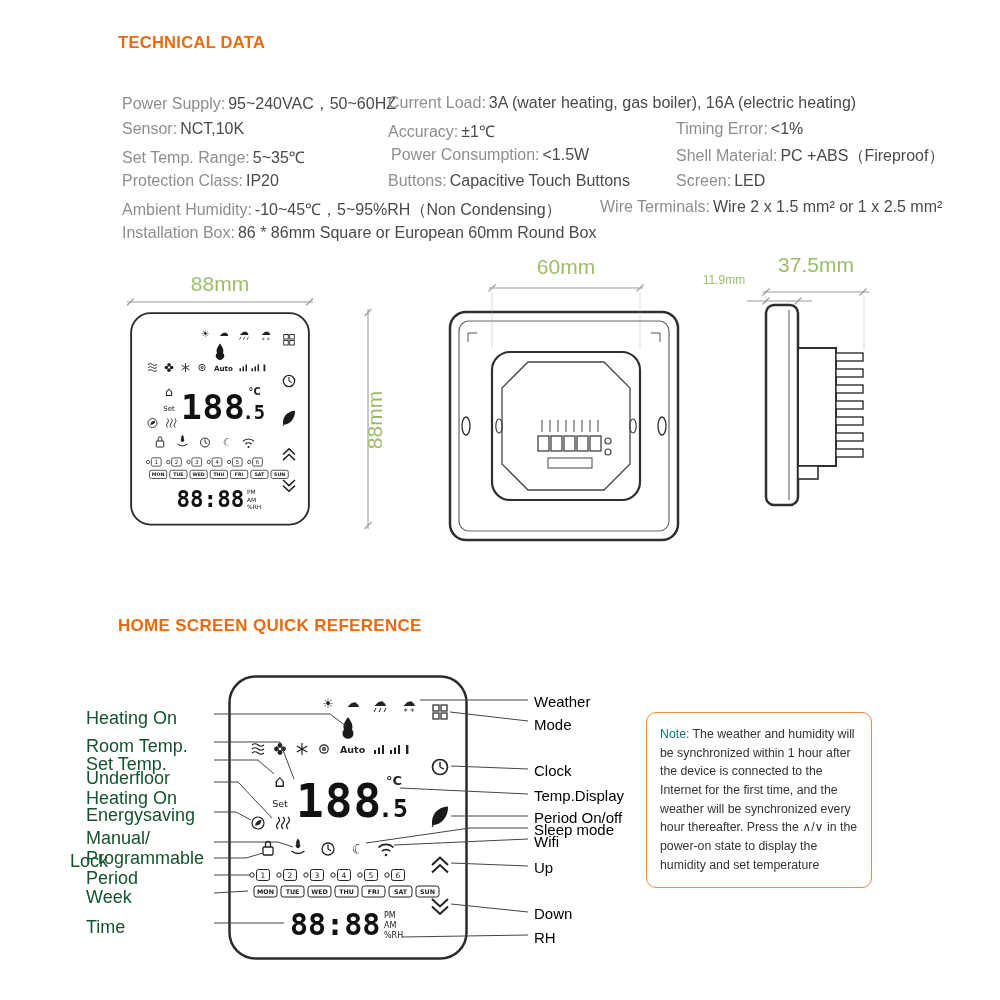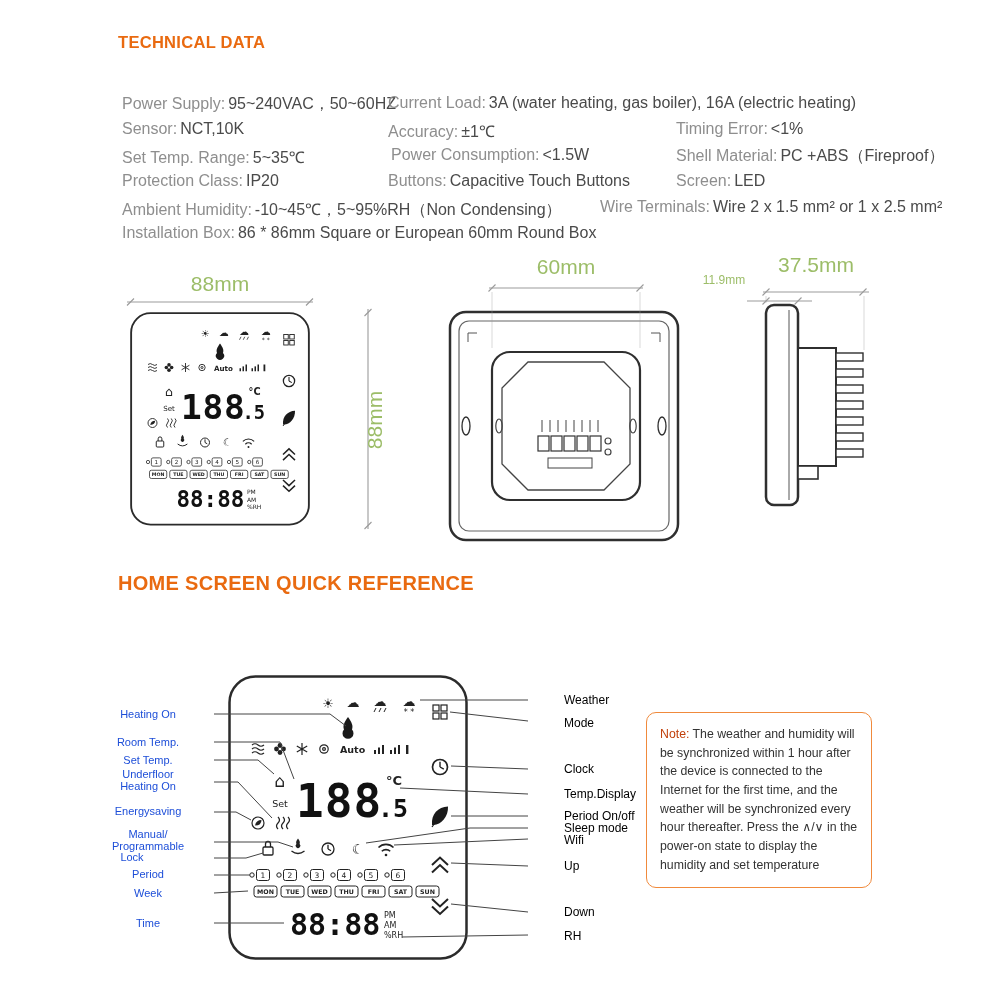--- a/index.html
+++ b/index.html
@@ -6,26 +6,26 @@
   html,body { width:1000px; height:1000px; }
   body { position:relative; background:#ffffff; font-family:"Liberation Sans", sans-serif; overflow:hidden; }
   svg.layer { position:absolute; left:0; top:0; }
   .sec-title { position:absolute; color:#E96A10; font-weight:bold; font-size:16.5px; letter-spacing:.3px;text-align:center; }
   .spec { position:absolute; font-size:16px; white-space:nowrap; }
   .spec .sl { color:#8e8e8e; }
   .spec .sv { color:#4a4a4a; margin-left:3px; }
   .dim { position:absolute; color:#9CBD68; font-size:21px; text-align:center; width:110px; }
   .dim.small { font-size:12px; }
   .dim.vert { transform:rotate(-90deg); transform-origin:center; }
-  .llabel { position:absolute; width:124px; text-align:center; font-size:11px; color:#1d4ed8;
+  .llabel { position:absolute; width:124px; text-align:left; font-size:18px; color:#14532d;
             white-space:pre-line; line-height:1.12; }
-  .rlabel { position:absolute; width:170px; font-size:12px; color:#000; white-space:pre-line; line-height:1.12;margin-left:30px; }
+  .rlabel { position:absolute; width:170px; font-size:15px; color:#000; white-space:pre-line; line-height:1.12; }
   .note-box { position:absolute; left:646px; top:712px; width:226px; border:1.5px solid #F08A3C;
               border-radius:10px; padding:12px 13px; font-size:12.3px; line-height:1.52; color:#333; }
-  .note-label { color:#c2410c; }
+  .note-label { color:#0f766e; }
 </style>
 </head>
 <body>
 
 <svg class="layer" width="1000" height="1000" viewBox="0 0 1000 1000" font-family="'DejaVu Sans', sans-serif">
 
   <defs>
     <g id="thermoFace">
       <rect x="1.5" y="1.5" width="237" height="282" rx="26" fill="#ffffff" stroke="#2b2b2b" stroke-width="2.5"></rect>
 
@@ -269,21 +269,21 @@
 <div class="spec" style="left:122px;top:198px"><span class="sl">Ambient Humidity:</span><span class="sv">-10~45℃，5~95%RH（Non Condensing）</span></div>
 <div class="spec" style="left:600px;top:198px"><span class="sl">Wire Terminals:</span><span class="sv">Wire 2 x 1.5 mm² or 1 x 2.5 mm²</span></div>
 <div class="spec" style="left:122px;top:224px"><span class="sl">Installation Box:</span><span class="sv">86 * 86mm Square or European 60mm Round Box</span></div>
 
 <div class="dim" style="left:165px;top:272px">88mm</div>
 <div class="dim vert" style="left:320px;top:408px">88mm</div>
 <div class="dim" style="left:511px;top:255px">60mm</div>
 <div class="dim" style="left:761px;top:253px">37.5mm</div>
 <div class="dim small" style="left:669px;top:273px">11.9mm</div>
 
-<div class="sec-title" style="left:118px;top:572px;font-size:20px">HOME SCREEN QUICK REFERENCE</div>
+<div class="sec-title" style="left:118px;top:616px;font-size:17px">HOME SCREEN QUICK REFERENCE</div>
 
 <div class="llabel" style="left:86px;top:708px">Heating On</div>
 <div class="llabel" style="left:86px;top:736px">Room Temp.</div>
 <div class="llabel" style="left:86px;top:754px">Set Temp.</div>
 <div class="llabel" style="left:86px;top:768px">Underfloor
 Heating On</div>
 <div class="llabel" style="left:86px;top:805px">Energysaving</div>
 <div class="llabel" style="left:86px;top:828px">Manual/
 Programmable</div>
 <div class="llabel" style="left:70px;top:851px">Lock</div>

